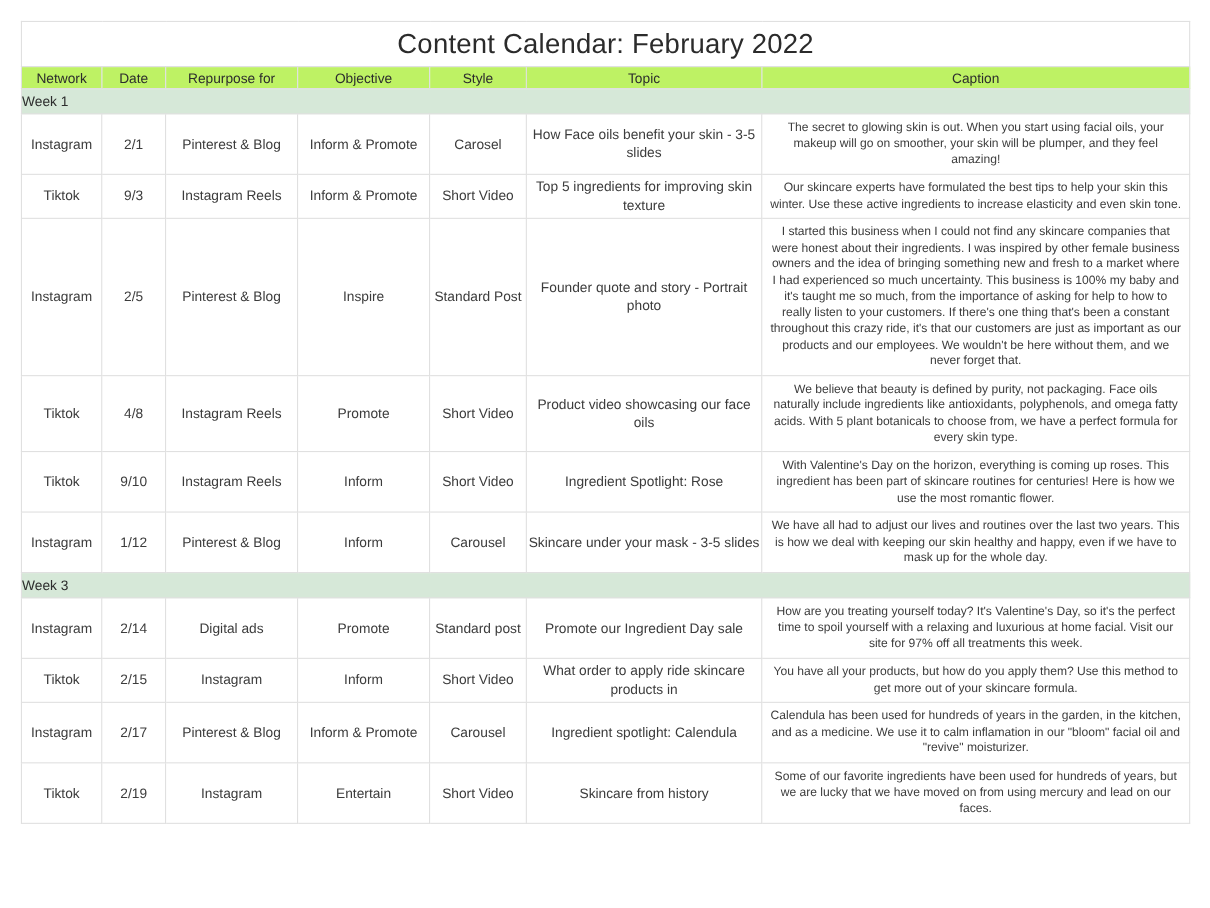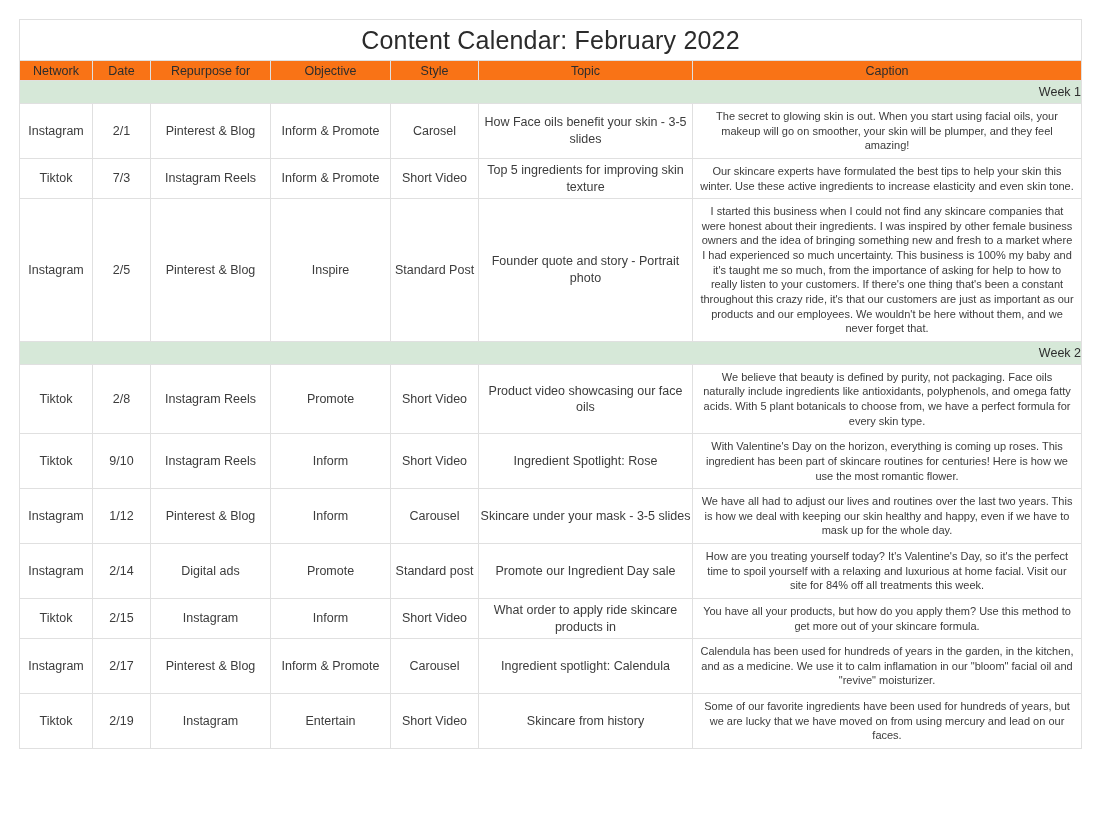--- a/index.html
+++ b/index.html
@@ -45,36 +45,36 @@
     font-weight: 400;
     color: #2b2b2b;
     height: 40px;
     padding: 6px 4px 8px 4px;
     letter-spacing: 0.2px;
     border-bottom: 1px solid #e0e0e0;
   }
 
   
   .col-head {
-    background: #f97316;
+    background: #bef264;
     color: #2d2d2d;
     font-size: 12.5px;
     font-weight: 400;
     text-align: center;
     height: 19px;
     padding: 2px 3px;
     border-color: #cfe0d0;
     border-top: 1px solid #9bbb9e;
     border-bottom: 1px solid #9bbb9e;
   }
 
   
   .week-row td {
     background: #d6e8d8;
-    text-align: right;
+    text-align: left;
     font-size: 12.5px;
     color: #2d2d2d;
     height: 22px;
     padding: 4px 3px;
     border-color: #d6e8d8;
     border-left: 1px solid #e0e0e0;
     border-right: 1px solid #e0e0e0;
   }
 
   
@@ -135,42 +135,39 @@
           <td class="cell">Instagram</td>
           <td class="cell">2/1</td>
           <td class="cell">Pinterest &amp; Blog</td>
           <td class="cell">Inform &amp; Promote</td>
           <td class="cell">Carosel</td>
           <td class="cell">How Face oils benefit your skin - 3-5 slides</td>
           <td class="cell caption">The secret to glowing skin is out. When you start using facial oils, your makeup will go on smoother, your skin will be plumper, and they feel amazing!</td>
         </tr>
         <tr>
           <td class="cell">Tiktok</td>
-          <td class="cell">7/3</td>
+          <td class="cell">9/3</td>
           <td class="cell">Instagram Reels</td>
           <td class="cell">Inform &amp; Promote</td>
           <td class="cell">Short Video</td>
           <td class="cell">Top 5 ingredients for improving skin texture</td>
           <td class="cell caption">Our skincare experts have formulated the best tips to help your skin this winter. Use these active ingredients to increase elasticity and even skin tone.</td>
         </tr>
         <tr>
           <td class="cell">Instagram</td>
           <td class="cell">2/5</td>
           <td class="cell">Pinterest &amp; Blog</td>
           <td class="cell">Inspire</td>
           <td class="cell">Standard Post</td>
           <td class="cell">Founder quote and story - Portrait photo</td>
           <td class="cell caption">I started this business when I could not find any skincare companies that were honest about their ingredients. I was inspired by other female business owners and the idea of bringing something new and fresh to a market where I had experienced so much uncertainty. This business is 100% my baby and it's taught me so much, from the importance of asking for help to how to really listen to your customers. If there's one thing that's been a constant throughout this crazy ride, it's that our customers are just as important as our products and our employees. We wouldn't be here without them, and we never forget that.</td>
         </tr>
-        <tr class="week-row">
-          <td colspan="7">Week 2</td>
-        </tr>
-        <tr>
-          <td class="cell">Tiktok</td>
-          <td class="cell">2/8</td>
+        <tr>
+          <td class="cell">Tiktok</td>
+          <td class="cell">4/8</td>
           <td class="cell">Instagram Reels</td>
           <td class="cell">Promote</td>
           <td class="cell">Short Video</td>
           <td class="cell">Product video showcasing our face oils</td>
           <td class="cell caption">We believe that beauty is defined by purity, not packaging. Face oils naturally include ingredients like antioxidants, polyphenols, and omega fatty acids. With 5 plant botanicals to choose from, we have a perfect formula for every skin type.</td>
         </tr>
         <tr>
           <td class="cell">Tiktok</td>
           <td class="cell">9/10</td>
           <td class="cell">Instagram Reels</td>
@@ -180,29 +177,32 @@
           <td class="cell caption">With Valentine's Day on the horizon, everything is coming up roses. This ingredient has been part of skincare routines for centuries! Here is how we use the most romantic flower.</td>
         </tr>
         <tr>
           <td class="cell">Instagram</td>
           <td class="cell">1/12</td>
           <td class="cell">Pinterest &amp; Blog</td>
           <td class="cell">Inform</td>
           <td class="cell">Carousel</td>
           <td class="cell">Skincare under your mask - 3-5 slides</td>
           <td class="cell caption">We have all had to adjust our lives and routines over the last two years. This is how we deal with keeping our skin healthy and happy, even if we have to mask up for the whole day.</td>
+        </tr>
+        <tr class="week-row">
+          <td colspan="7">Week 3</td>
         </tr>
         <tr>
           <td class="cell">Instagram</td>
           <td class="cell">2/14</td>
           <td class="cell">Digital ads</td>
           <td class="cell">Promote</td>
           <td class="cell">Standard post</td>
           <td class="cell">Promote our Ingredient Day sale</td>
-          <td class="cell caption">How are you treating yourself today? It's Valentine's Day, so it's the perfect time to spoil yourself with a relaxing and luxurious at home facial. Visit our site for 84% off all treatments this week.</td>
+          <td class="cell caption">How are you treating yourself today? It's Valentine's Day, so it's the perfect time to spoil yourself with a relaxing and luxurious at home facial. Visit our site for 97% off all treatments this week.</td>
         </tr>
         <tr>
           <td class="cell">Tiktok</td>
           <td class="cell">2/15</td>
           <td class="cell">Instagram</td>
           <td class="cell">Inform</td>
           <td class="cell">Short Video</td>
           <td class="cell">What order to apply ride skincare products in</td>
           <td class="cell caption">You have all your products, but how do you apply them? Use this method to get more out of your skincare formula.</td>
         </tr>

